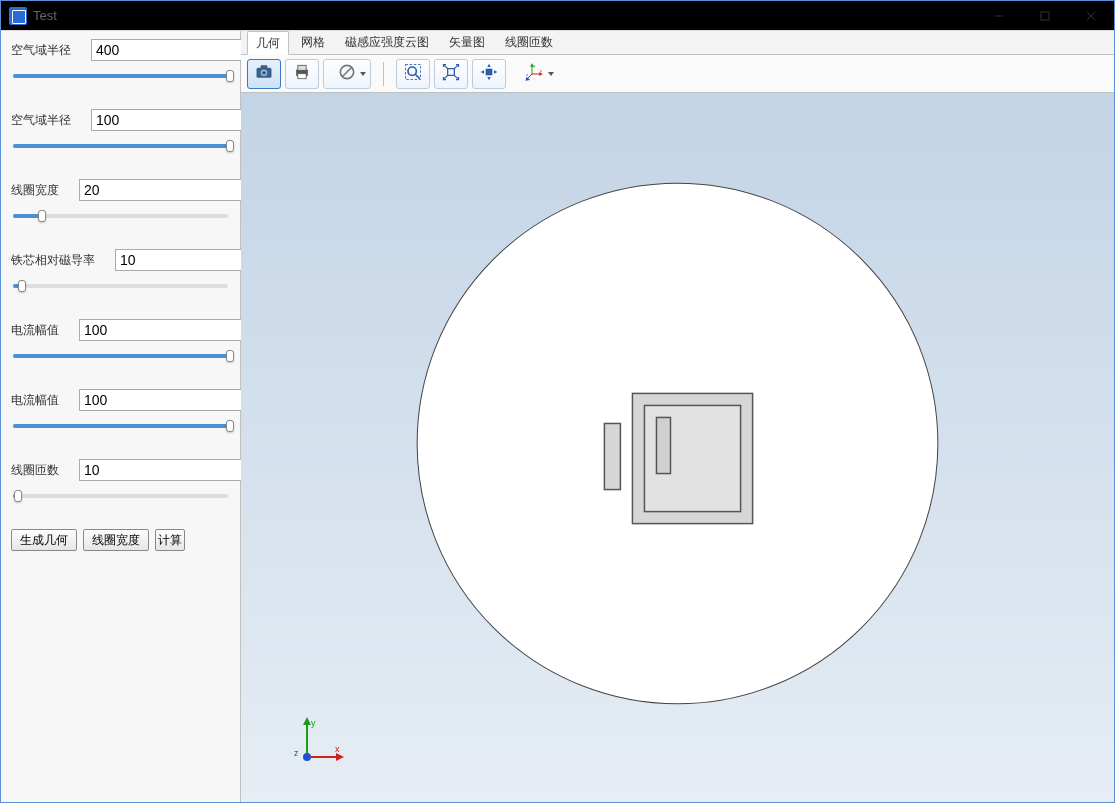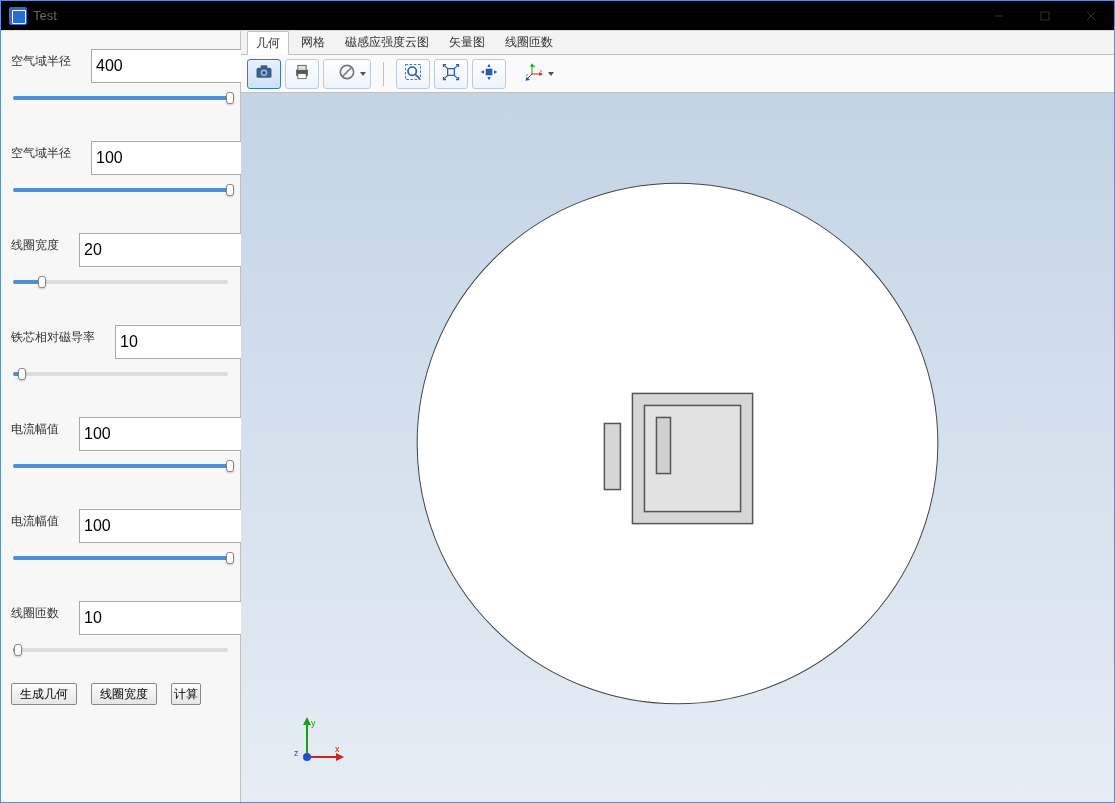--- a/index.html
+++ b/index.html
@@ -74,26 +74,25 @@
     display: flex;
     align-items: center;
     gap: 20px;
   }
   .param-row label {
     white-space: nowrap;
     color: #333;
   }
   .param-row input[type=text] {
     flex: 1;
-    height: 34px;
+    height: 22px;
     border: 1px solid #aaa;
     padding: 0 4px;
-    font-size: 16px;
+    font-size: 14px;
     background: #fff;
-    margin-top: 10px;
   }
   .slider {
     height: 18px;
     position: relative;
     margin-top: 6px;
   }
   .slider .track {
     position: absolute;
     left: 2px; right: 2px; top: 7px;
     height: 4px;
@@ -112,21 +111,21 @@
     top: 3px;
     width: 8px; height: 12px;
     border-radius: 3px;
     background: #fff;
     border: 1px solid #888;
     box-shadow: 0 1px 2px rgba(0,0,0,0.2);
     transform: translateX(-50%);
   }
   .buttons-row {
     display: flex;
-    gap: 14px;
+    gap: 6px;
     margin-top: 4px;
   }
   .buttons-row button {
     height: 22px;
     padding: 0 8px;
     border: 1px solid #888;
     background: linear-gradient(#fdfdfd, #e6e6e6);
     font-size: 12px;
     cursor: default;
     border-radius: 2px;

